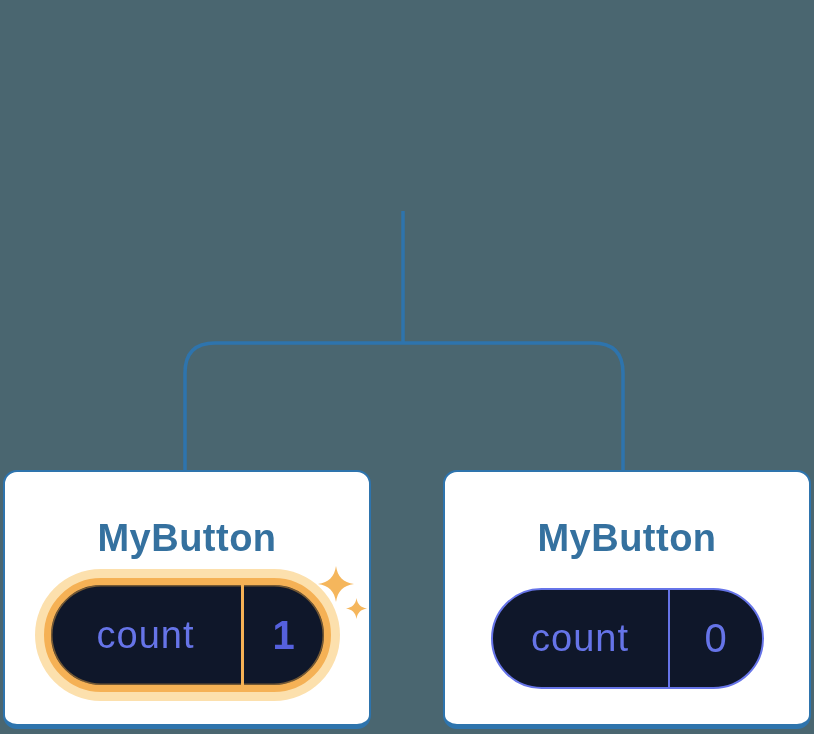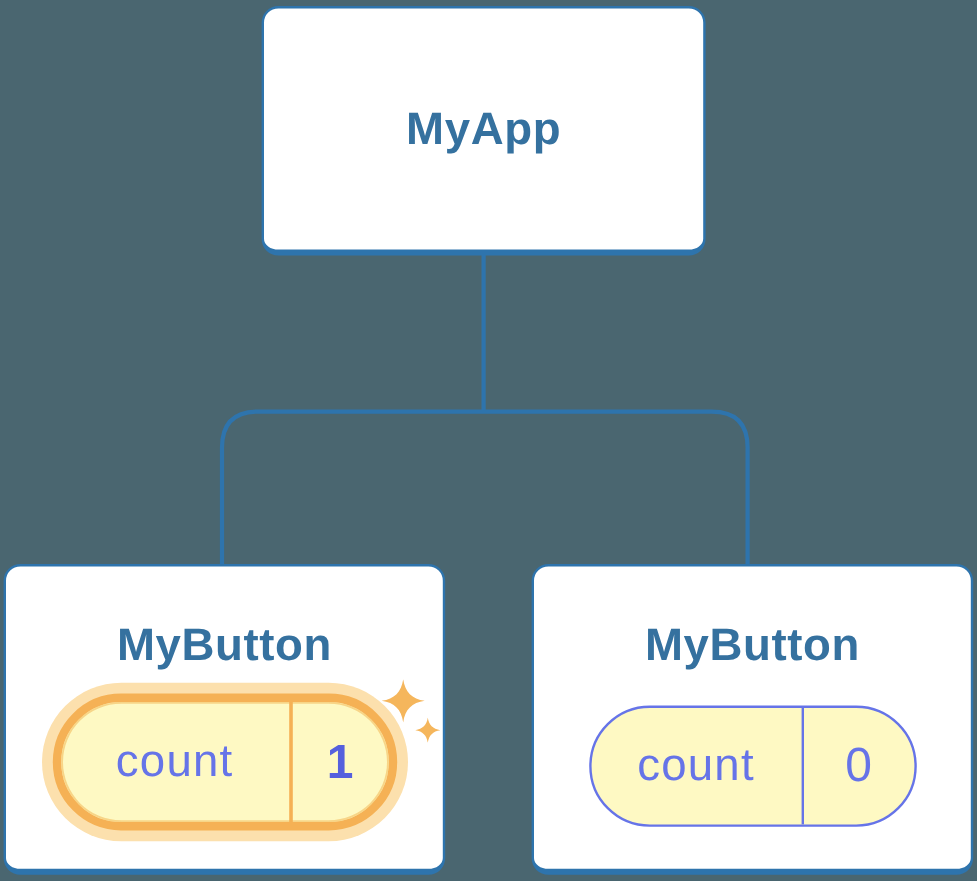--- a/index.html
+++ b/index.html
@@ -52,21 +52,21 @@
     font-size: 38px;
     font-weight: 600;
     letter-spacing: 0.5px;
     color: #35719F;
     line-height: 48px;
     text-align: center;
   }
   .pill {
     display: flex;
     align-items: stretch;
-    background: #fef9c3;
+    background: #0f172a;
     border-radius: 999px;
     box-sizing: border-box;
     margin-top: 16px;
   }
   .pill-highlighted {
     width: 287px;
     height: 114px;
     border: 7px solid #F5B155;
     box-shadow: 0 0 0 9px #FCE0AD, inset 0 0 0 1.5px rgba(240,169,63,0.45);
   }
@@ -118,23 +118,20 @@
 </head>
 <body>
 
 <div class="stage">
 
   <svg class="connectors" viewBox="0 0 814 734" xmlns="http://www.w3.org/2000/svg">
     <path d="M403 211 L403 343" fill="none" stroke="#2E74AD" stroke-width="3.5"></path>
     <path d="M185 471 L185 373 Q185 343 215 343 L593 343 Q623 343 623 373 L623 471" fill="none" stroke="#2E74AD" stroke-width="3.5"></path>
   </svg>
 
-  <div class="card card-root">
-    <div class="node-label">MyApp</div>
-  </div>
 
   <div class="card card-child-left">
     <div class="node-label">MyButton</div>
     <div class="pill pill-highlighted">
       <span class="pill-name">count</span>
       <span class="pill-divider"></span>
       <span class="pill-value">1</span>
     </div>
     <svg class="sparkle sparkle-large" viewBox="0 0 32 32" xmlns="http://www.w3.org/2000/svg">
       <path fill="#F5B65C" d="M16 0 C17.4 9.6 22.4 14.6 32 16 C22.4 17.4 17.4 22.4 16 32 C14.6 22.4 9.6 17.4 0 16 C9.6 14.6 14.6 9.6 16 0 Z"></path>

